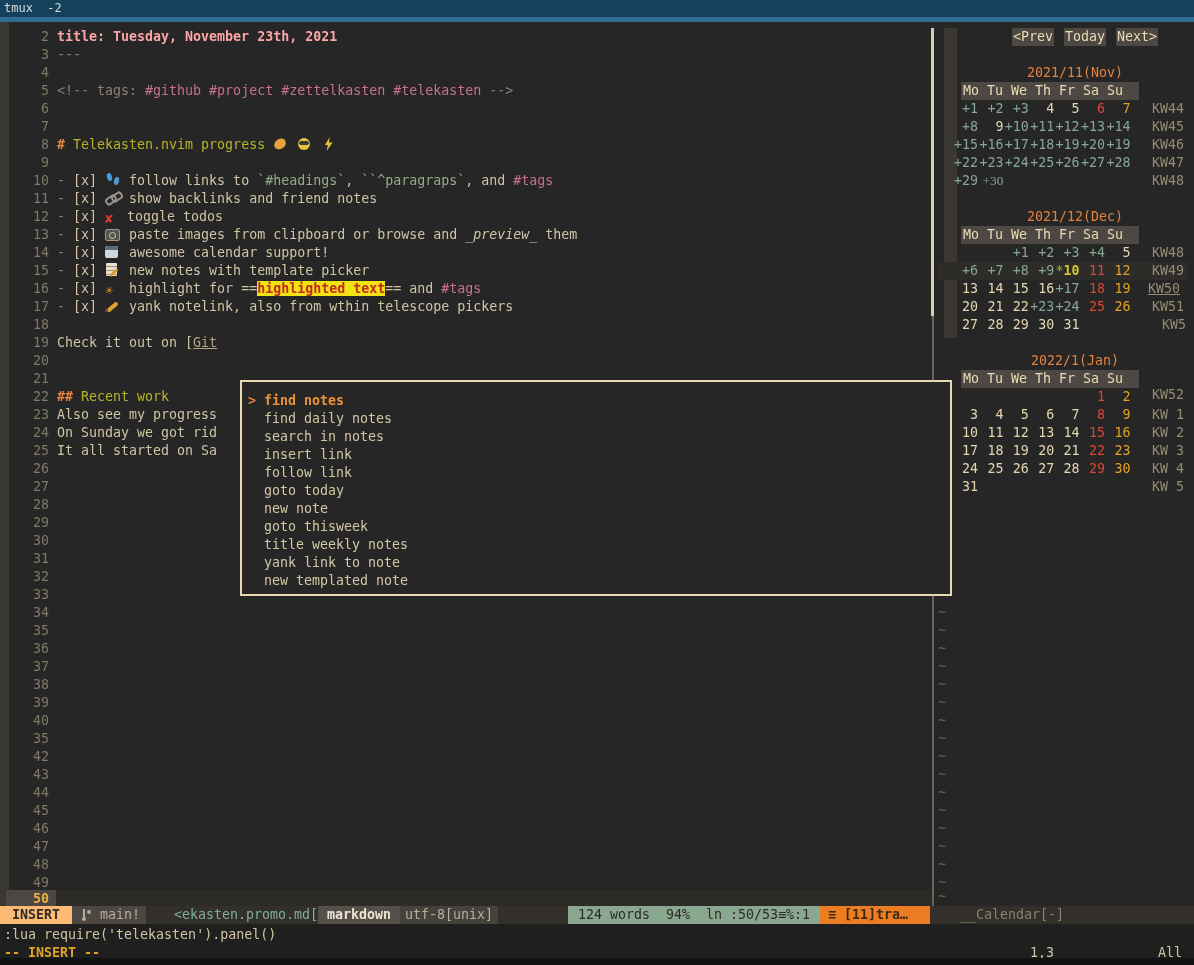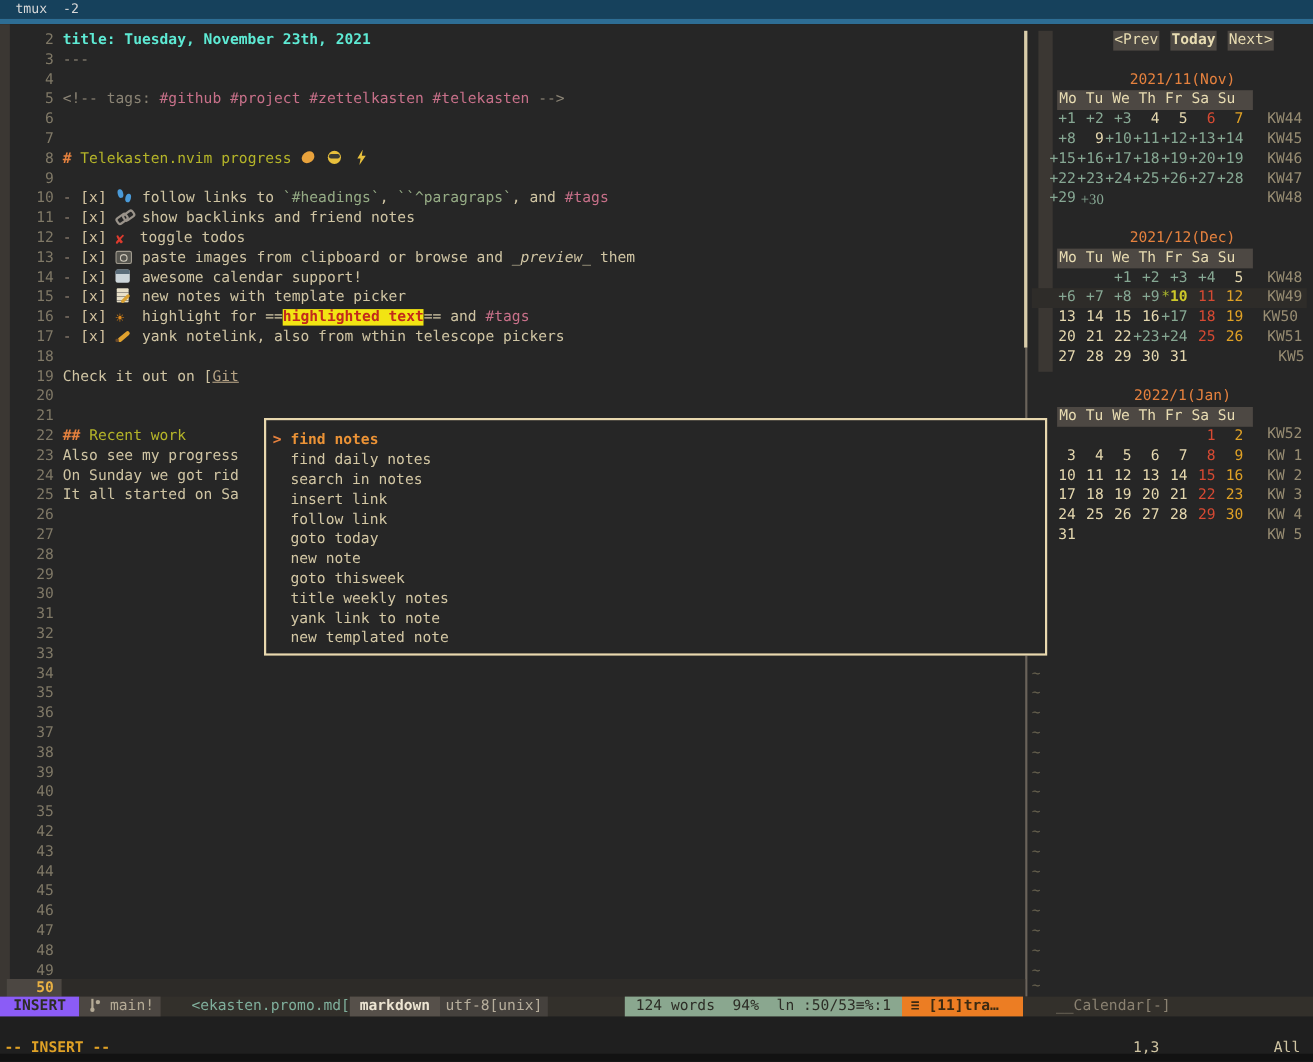--- a/index.html
+++ b/index.html
@@ -1,27 +1,27 @@
 <!DOCTYPE html>
 <html><head>
 <meta charset="utf-8">
 <style>
   html,body{margin:0;padding:0;background:#121212;}
   body{width:1194px;height:965px;overflow:hidden;position:relative;
        font-family:"DejaVu Sans Mono",monospace;font-size:13.3px;line-height:18px;}
   .titlebar{position:absolute;left:0;top:0;width:1194px;height:17px;background:#16415c;
-            color:#d8d8d8;font-size:12px;line-height:16px;padding-left:14px;box-sizing:border-box;white-space:pre;}
+            color:#d8d8d8;font-size:12px;line-height:16px;padding-left:4px;box-sizing:border-box;white-space:pre;}
   .tstrip{position:absolute;left:0;top:17px;width:1194px;height:5px;background:#2d6d94;}
   .screen{position:absolute;left:0;top:22px;width:1194px;height:943px;background:#262626;}
   .abs{position:absolute;}
   .eline{position:absolute;left:0;height:18px;white-space:pre;}
   .gut{position:absolute;left:9px;width:40px;text-align:right;color:#7f7866;white-space:pre;}
   .bod{position:absolute;left:57px;white-space:pre;}
   .pu{color:#928374}.chk{color:#d5c4a1}.tx{color:#cfc4a3}
-  .title{color:#5eead4;font-weight:bold}.cmt{color:#8a8374}.tag{color:#c77089}
+  .title{color:#fca5a5;font-weight:bold}.cmt{color:#8a8374}.tag{color:#c77089}
   .code{color:#95ab85}.hmark{color:#e5813e;font-weight:bold}.head{color:#b4b429;font-weight:normal}
   .hl{background:#f2e413;color:#c22a1c;font-weight:bold}
   .lnk{color:#b5a284;text-decoration:underline}.em{color:#cfc4a3;font-style:italic}
   
   .ic{display:inline-block;vertical-align:-2px;width:16px;height:14px;position:relative;}
   .ic::before,.ic::after{content:"";position:absolute;}
   .i-footprints::before{width:5px;height:8px;border-radius:50%;background:#4a9ad8;left:2px;top:0;transform:rotate(-14deg);}
   .i-footprints::after{width:5px;height:8px;border-radius:50%;background:#4a9ad8;left:9px;top:4px;transform:rotate(14deg);}
   .i-link::before{width:8px;height:4px;border:2px solid #9a938a;border-radius:3px;left:0;top:5px;transform:rotate(-35deg);}
   .i-link::after{width:8px;height:4px;border:2px solid #9a938a;border-radius:3px;left:6px;top:2px;transform:rotate(-35deg);}
@@ -131,21 +131,21 @@
       <div class="eline" style="top: 780px;"><span class="gut">45</span><span class="bod"></span></div>
       <div class="eline" style="top: 798px;"><span class="gut">46</span><span class="bod"></span></div>
       <div class="eline" style="top: 816px;"><span class="gut">47</span><span class="bod"></span></div>
       <div class="eline" style="top: 834px;"><span class="gut">48</span><span class="bod"></span></div>
       <div class="eline" style="top: 852px;"><span class="gut">49</span><span class="bod"></span></div>
       <div class="eline" style="top: 868px;"><span class="gut" style="color: rgb(233, 177, 67); font-weight: bold;">50</span><span class="bod"></span></div>
     </div>
 
   <div id="calendar">
     <span class="calbtn" style="left:1012px;top:6px;">&lt;Prev</span>
-    <span class="calbtn" style="left:1064px;top:6px;font-weight:bold;">Today</span>
+    <span class="calbtn" style="left:1064px;top:6px;">Today</span>
     <span class="calbtn" style="left:1116px;top:6px;">Next&gt;</span>
   <div class="mtitle" style="left: 980px; top: 42px;">2021/11(Nov)</div>
       <div class="dhead" style="left: 961px; top: 60px;">Mo Tu We Th Fr Sa Su</div>
       <span class="cday note" style="left: 954px; top: 78px;">+1</span>
       <span class="cday note" style="left: 979.4px; top: 78px;">+2</span>
       <span class="cday note" style="left: 1004.8px; top: 78px;">+3</span>
       <span class="cday pln" style="left: 1030.2px; top: 78px;">4</span>
       <span class="cday pln" style="left: 1055.6px; top: 78px;">5</span>
       <span class="cday sat" style="left: 1081px; top: 78px;">6</span>
       <span class="cday sun2" style="left: 1106.4px; top: 78px;">7</span>
@@ -194,21 +194,21 @@
       <span class="cday sat" style="left: 1081px; top: 240px;">11</span>
       <span class="cday sun2" style="left: 1106.4px; top: 240px;">12</span>
       <span class="kw" style="left: 1152px; top: 240px;">KW49</span>
       <span class="cday pln" style="left: 954px; top: 258px;">13</span>
       <span class="cday pln" style="left: 979.4px; top: 258px;">14</span>
       <span class="cday pln" style="left: 1004.8px; top: 258px;">15</span>
       <span class="cday pln" style="left: 1030.2px; top: 258px;">16</span>
       <span class="cday note" style="left: 1055.6px; top: 258px;">+17</span>
       <span class="cday sat" style="left: 1081px; top: 258px;">18</span>
       <span class="cday sun2" style="left: 1106.4px; top: 258px;">19</span>
-      <span class="kw" style="left: 1148px; top: 258px;">KW50</span>
+      <span class="kw" style="left: 1148px; top: 258px; text-decoration: underline;">KW50</span>
       <span class="cday pln" style="left: 954px; top: 276px;">20</span>
       <span class="cday pln" style="left: 979.4px; top: 276px;">21</span>
       <span class="cday pln" style="left: 1004.8px; top: 276px;">22</span>
       <span class="cday note" style="left: 1030.2px; top: 276px;">+23</span>
       <span class="cday note" style="left: 1055.6px; top: 276px;">+24</span>
       <span class="cday sat" style="left: 1081px; top: 276px;">25</span>
       <span class="cday sun2" style="left: 1106.4px; top: 276px;">26</span>
       <span class="kw" style="left: 1152px; top: 276px;">KW51</span>
       <span class="cday pln" style="left: 954px; top: 294px;">27</span>
       <span class="cday pln" style="left: 979.4px; top: 294px;">28</span>
@@ -283,26 +283,27 @@
       <div class="pit" style="top: 100px;"><span>  </span><span>goto today</span></div>
       <div class="pit" style="top: 118px;"><span>  </span><span>new note</span></div>
       <div class="pit" style="top: 136px;"><span>  </span><span>goto thisweek</span></div>
       <div class="pit" style="top: 154px;"><span>  </span><span>title weekly notes</span></div>
       <div class="pit" style="top: 172px;"><span>  </span><span>yank link to note</span></div>
       <div class="pit" style="top: 190px;"><span>  </span><span>new templated note</span></div>
     </div>
 
   <div class="abs" style="left:0;top:902px;width:1194px;height:41px;background:#1f1f1f;"></div>
   <div class="sbar" id="statusline">
-      <div class="sseg" style="left: 0px; width: 72px; background: #8b5cf6; color: rgb(45, 45, 38); font-weight: bold; text-align: center;">INSERT</div>
+      <div class="sseg" style="left: 0px; width: 72px; background: #fdba74; color: rgb(45, 45, 38); font-weight: bold; text-align: center;">INSERT</div>
       <div class="sseg" style="left: 72px; width: 74px; background: rgb(76, 71, 66); color: rgb(181, 171, 150); padding-left: 8px;"><span class="ic i-branch"></span> main!</div>
       <div class="sseg" style="left: 166px; width: 190px; color: rgb(127, 174, 155); padding-left: 8px;">&lt;ekasten.promo.md[+]</div>
       <div class="sseg" style="left: 318px; width: 82px; background: rgb(86, 80, 74); color: rgb(236, 228, 210); font-weight: bold; text-align: center;">markdown</div>
       <div class="sseg" style="left: 400px; width: 98px; background: rgb(69, 65, 61); color: rgb(183, 174, 156); text-align: center;">utf-8[unix]</div>
       <div class="sseg" style="left: 568px; width: 252px; background: rgb(138, 167, 143); color: rgb(45, 45, 38); text-align: center;">124 words  94%  ln :50/53≡%:1</div>
       <div class="sseg" style="left: 820px; width: 110px; background: rgb(236, 125, 35); color: rgb(59, 42, 18); font-weight: bold; padding-left: 8px;"><span>≡ </span>[11]tra…</div>
       <div class="sseg" style="left: 936px; width: 258px; color: rgb(138, 129, 113); padding-left: 8px;">  __Calendar[-]</div>
     </div>
+  <div class="abs cmdtext" style="top:904px;">:lua require('telekasten').panel()</div>
   <div class="abs cmdtext modetext" style="top:922px;">-- INSERT --</div>
   <div class="abs cmdtext" style="left:1030px;top:922px;">1,3</div>
   <div class="abs cmdtext" style="left:1158px;top:922px;">All</div>
   <div class="abs" style="left:0;top:936px;width:1194px;height:7px;background:#121212;"></div>
 </div>
 
 </body></html>

